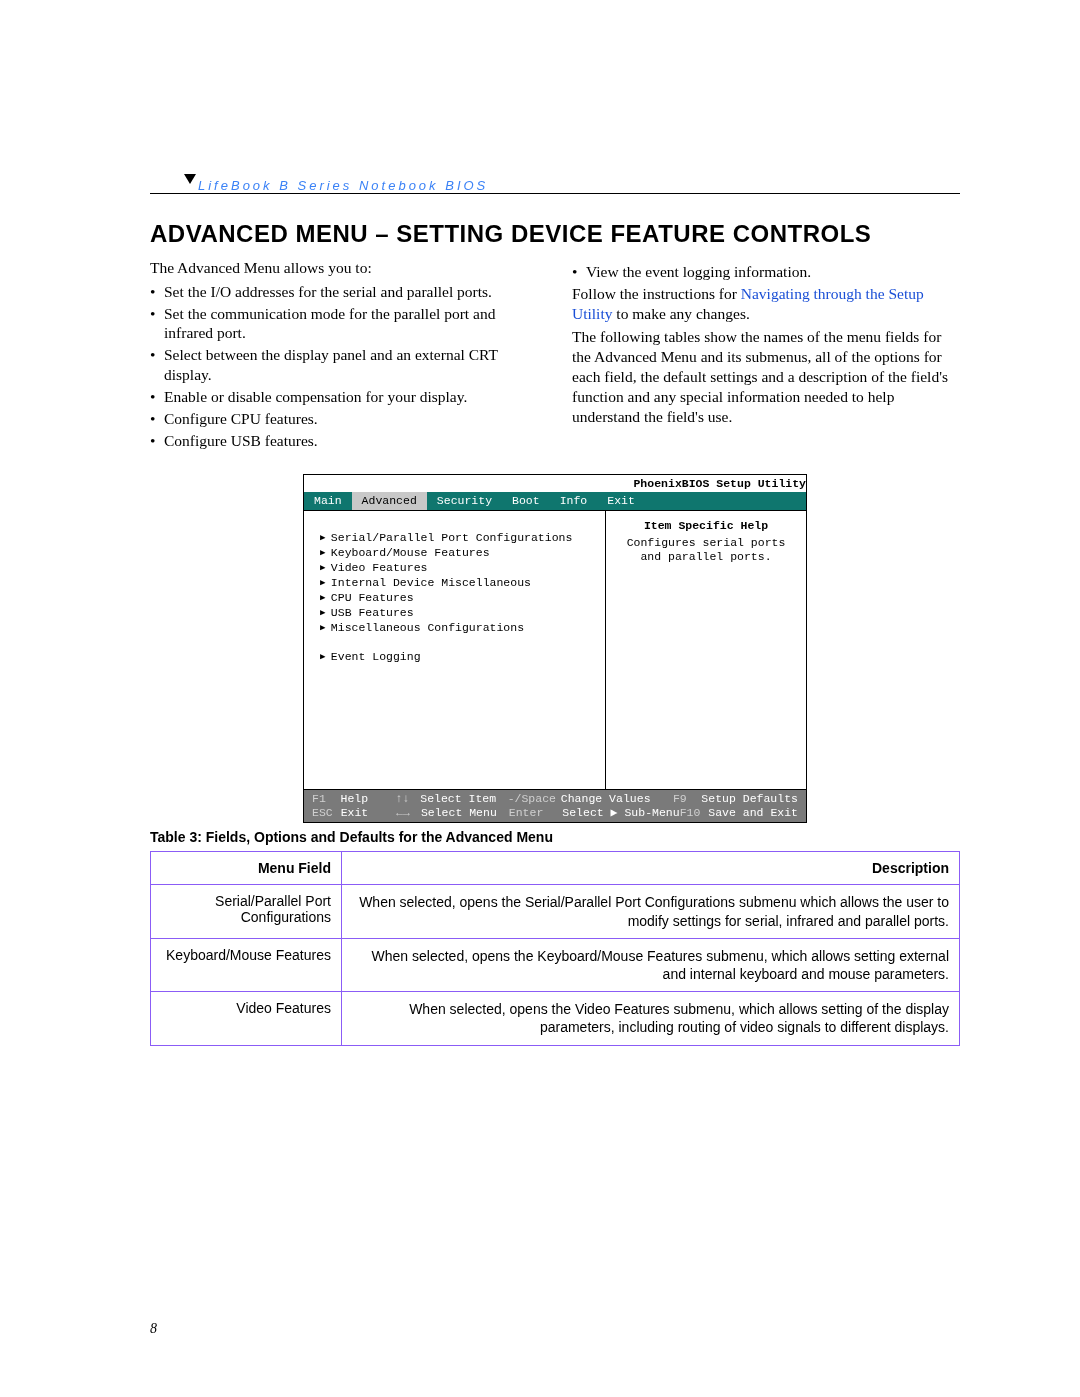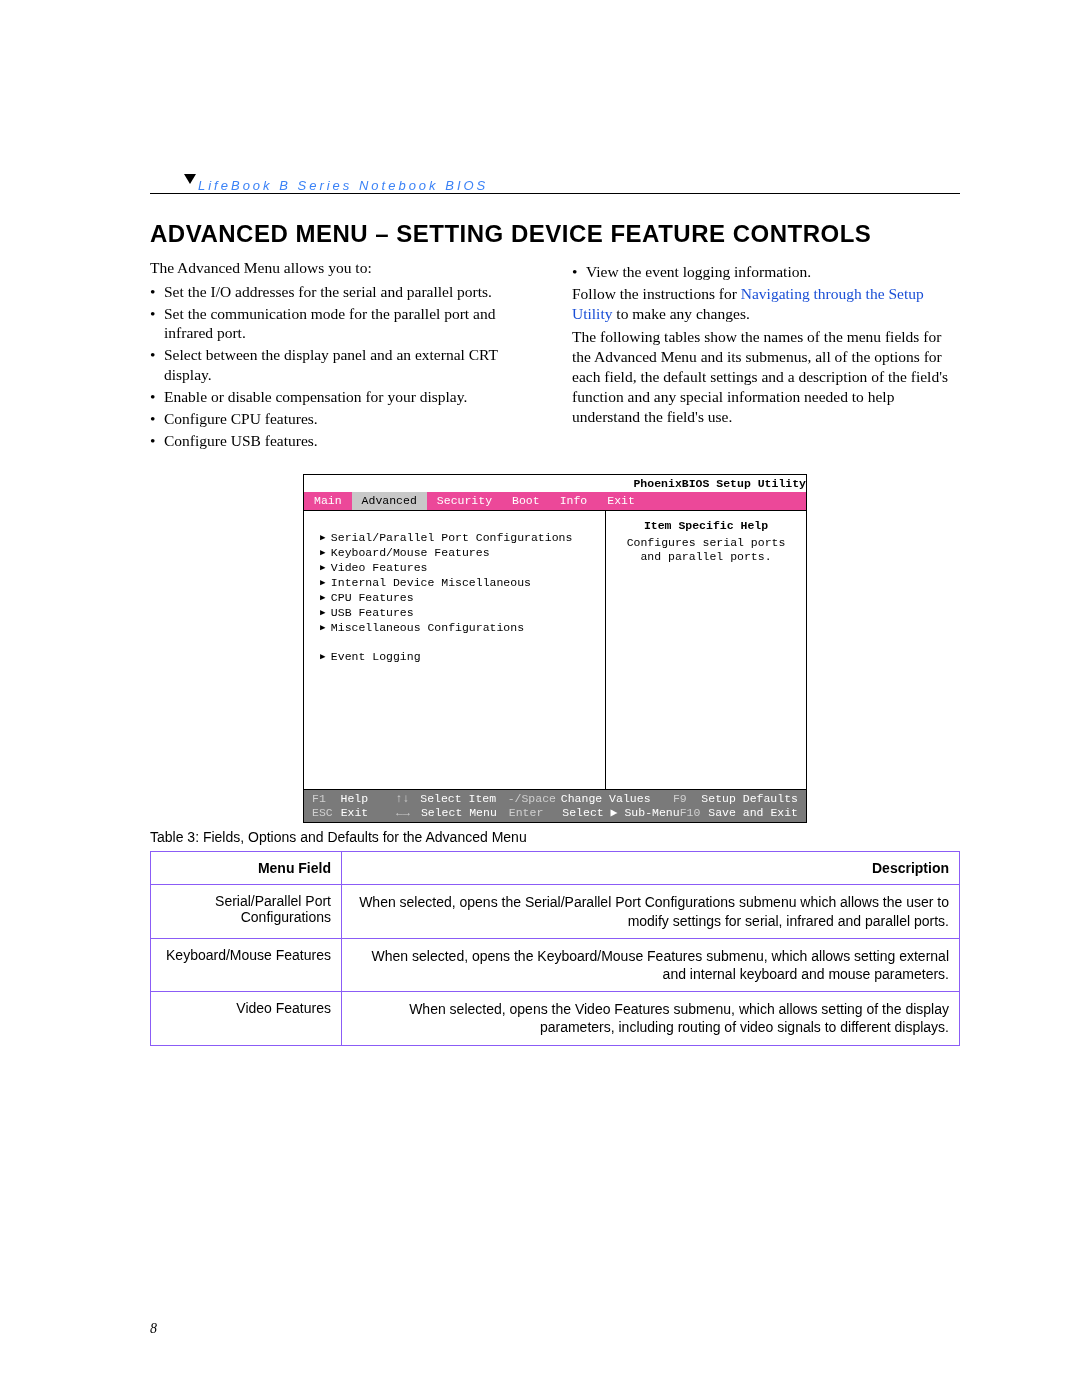--- a/index.html
+++ b/index.html
@@ -91,21 +91,21 @@
     background: #fff;
     border: 1px solid #000;
   }
   .bios-title {
     text-align: right;
     font-weight: bold;
     padding: 2px 0 1px;
   }
   .bios-tabs {
     display: flex;
-    background: #ec4899;
+    background: #0f766e;
     color: #fff;
   }
   .bios-tab {
     padding: 2px 10px;
     white-space: pre;
   }
   .bios-tab.active {
     background: #c8c8c8;
     color: #000;
   }
@@ -153,21 +153,21 @@
 
   .fig-caption {
     text-align: center;
     font-family: "Gill Sans", "Helvetica Neue", Arial, sans-serif;
     font-weight: 600;
     font-size: 12px;
     margin-top: 8px;
   }
   .table-caption {
     font-family: "Gill Sans", "Helvetica Neue", Arial, sans-serif;
-    font-weight: 400;
+    font-weight: 700;
     font-size: 14px;
     margin-top: 0;
   }
   table.fields {
     width: 100%;
     border-collapse: collapse;
     margin-top: 6px;
     font-family: "Gill Sans", "Helvetica Neue", Arial, sans-serif;
     font-size: 14px;
   }

